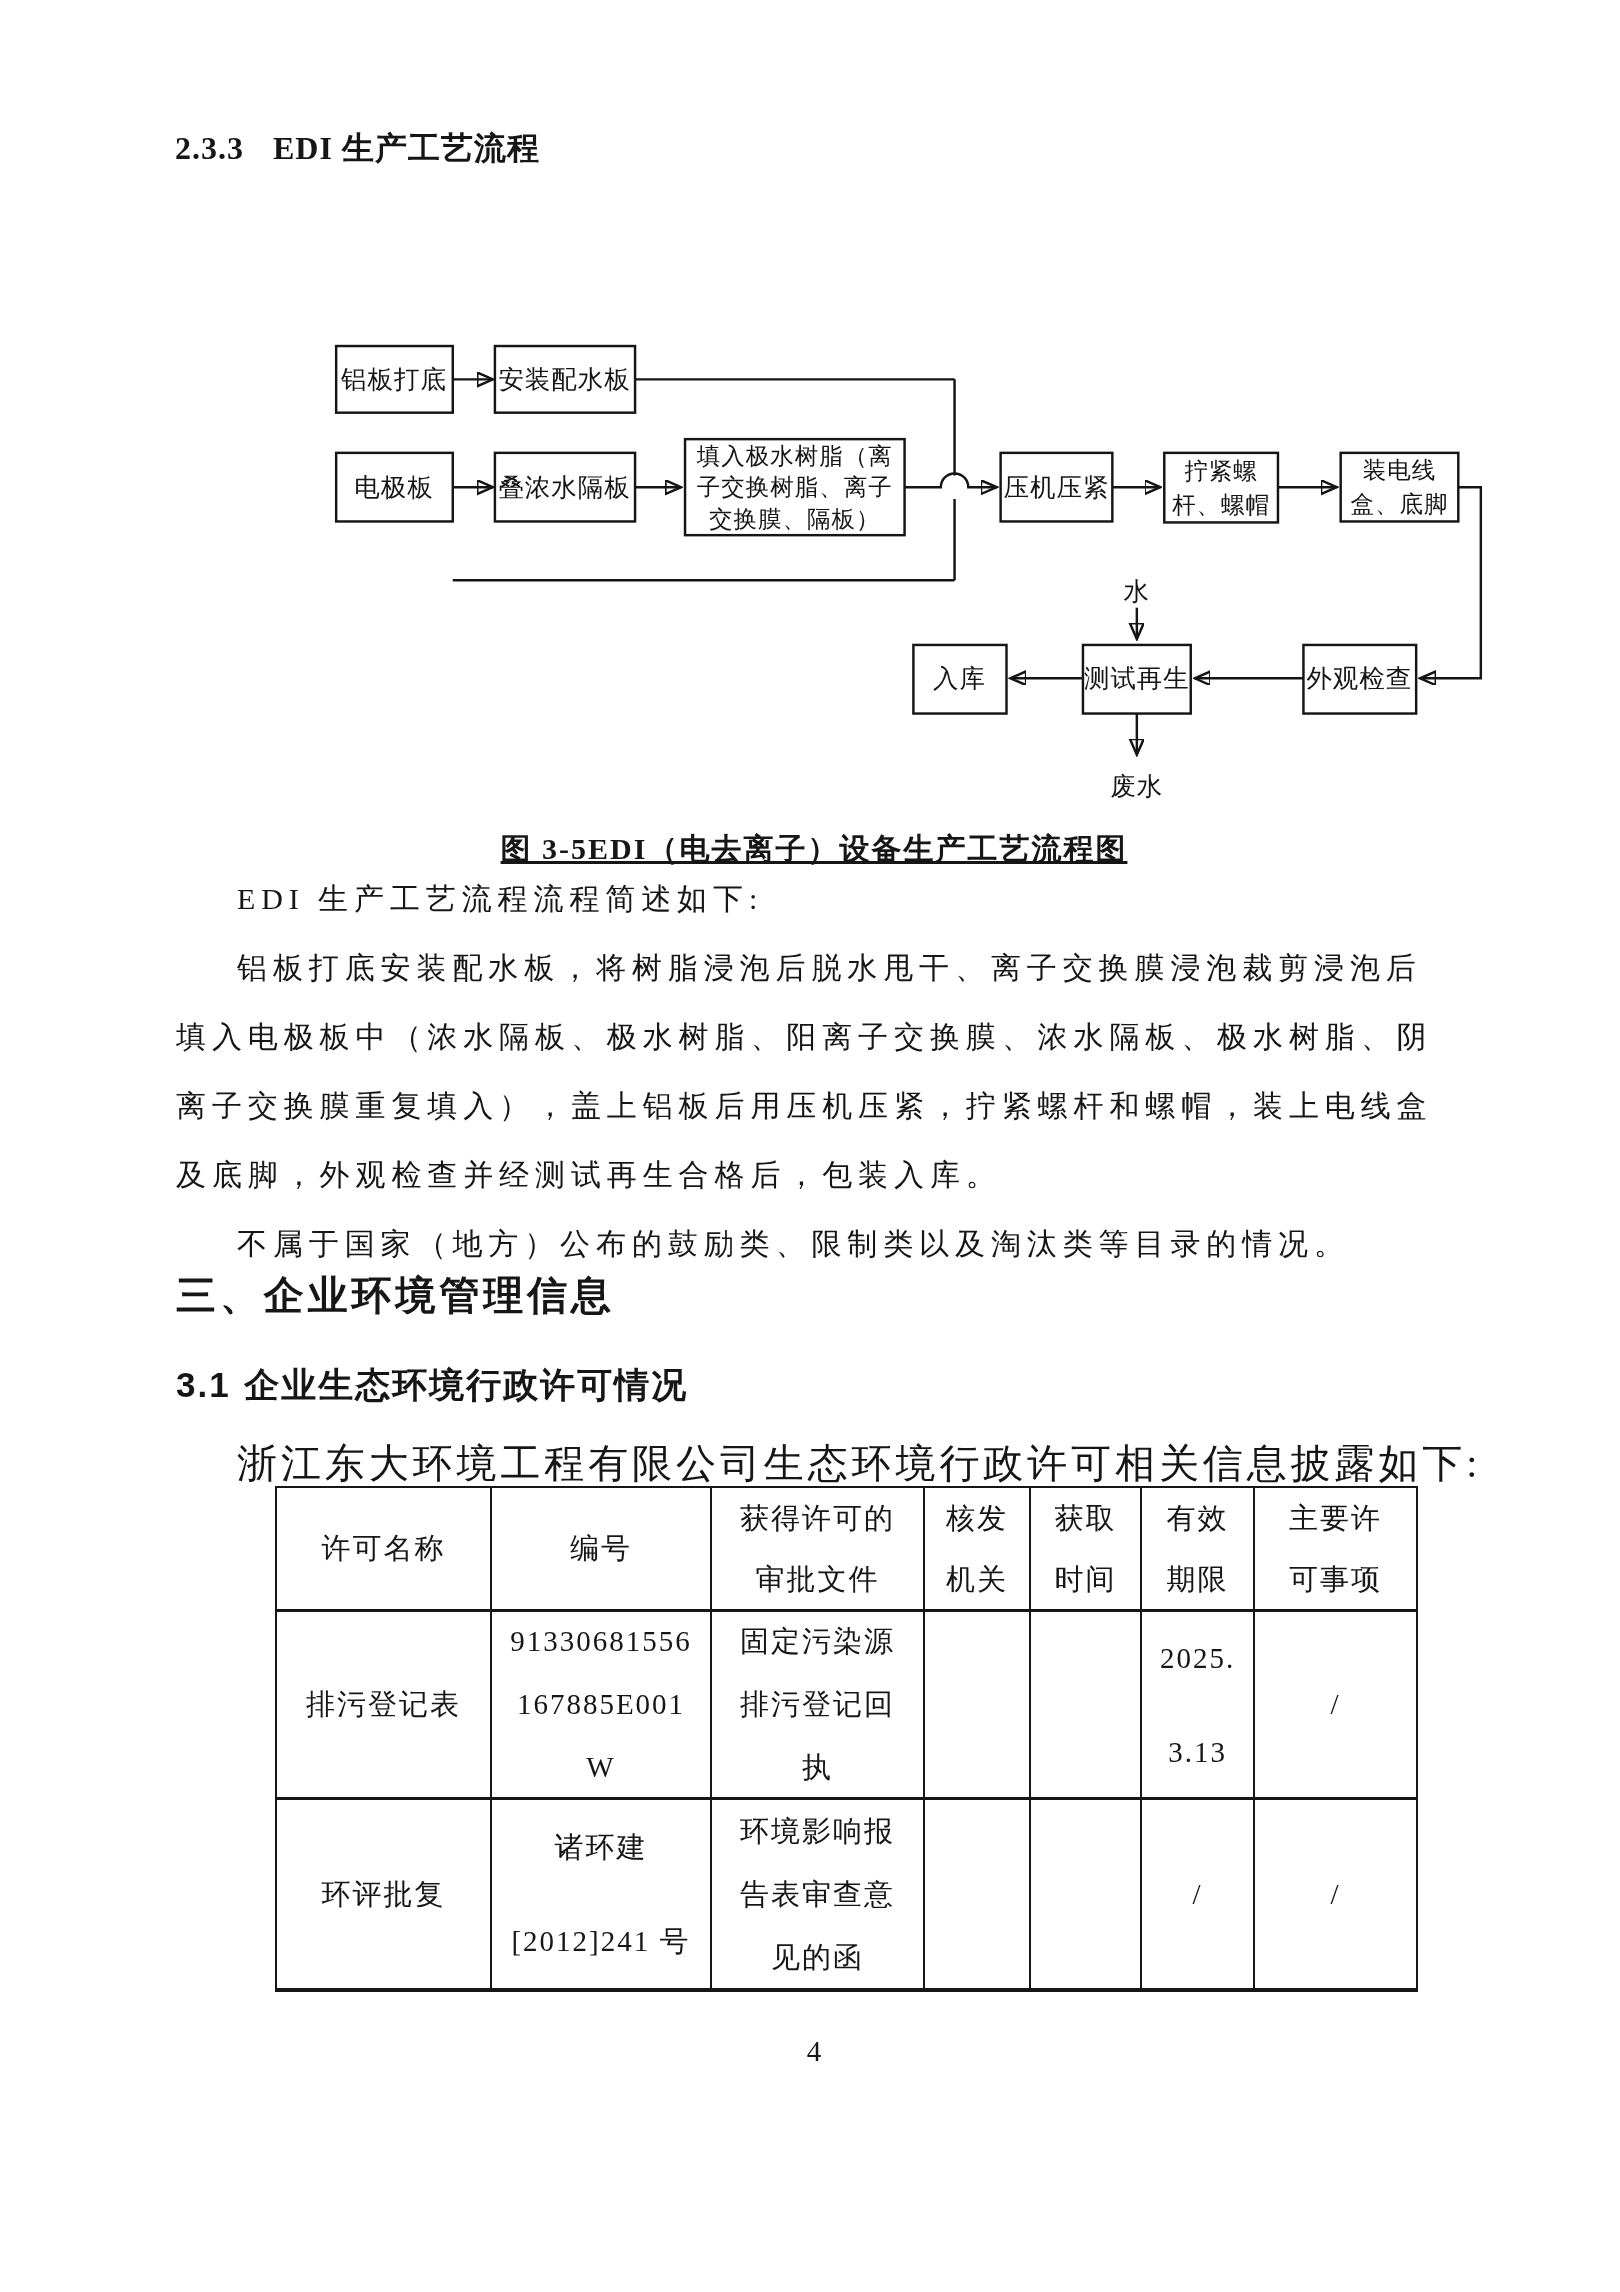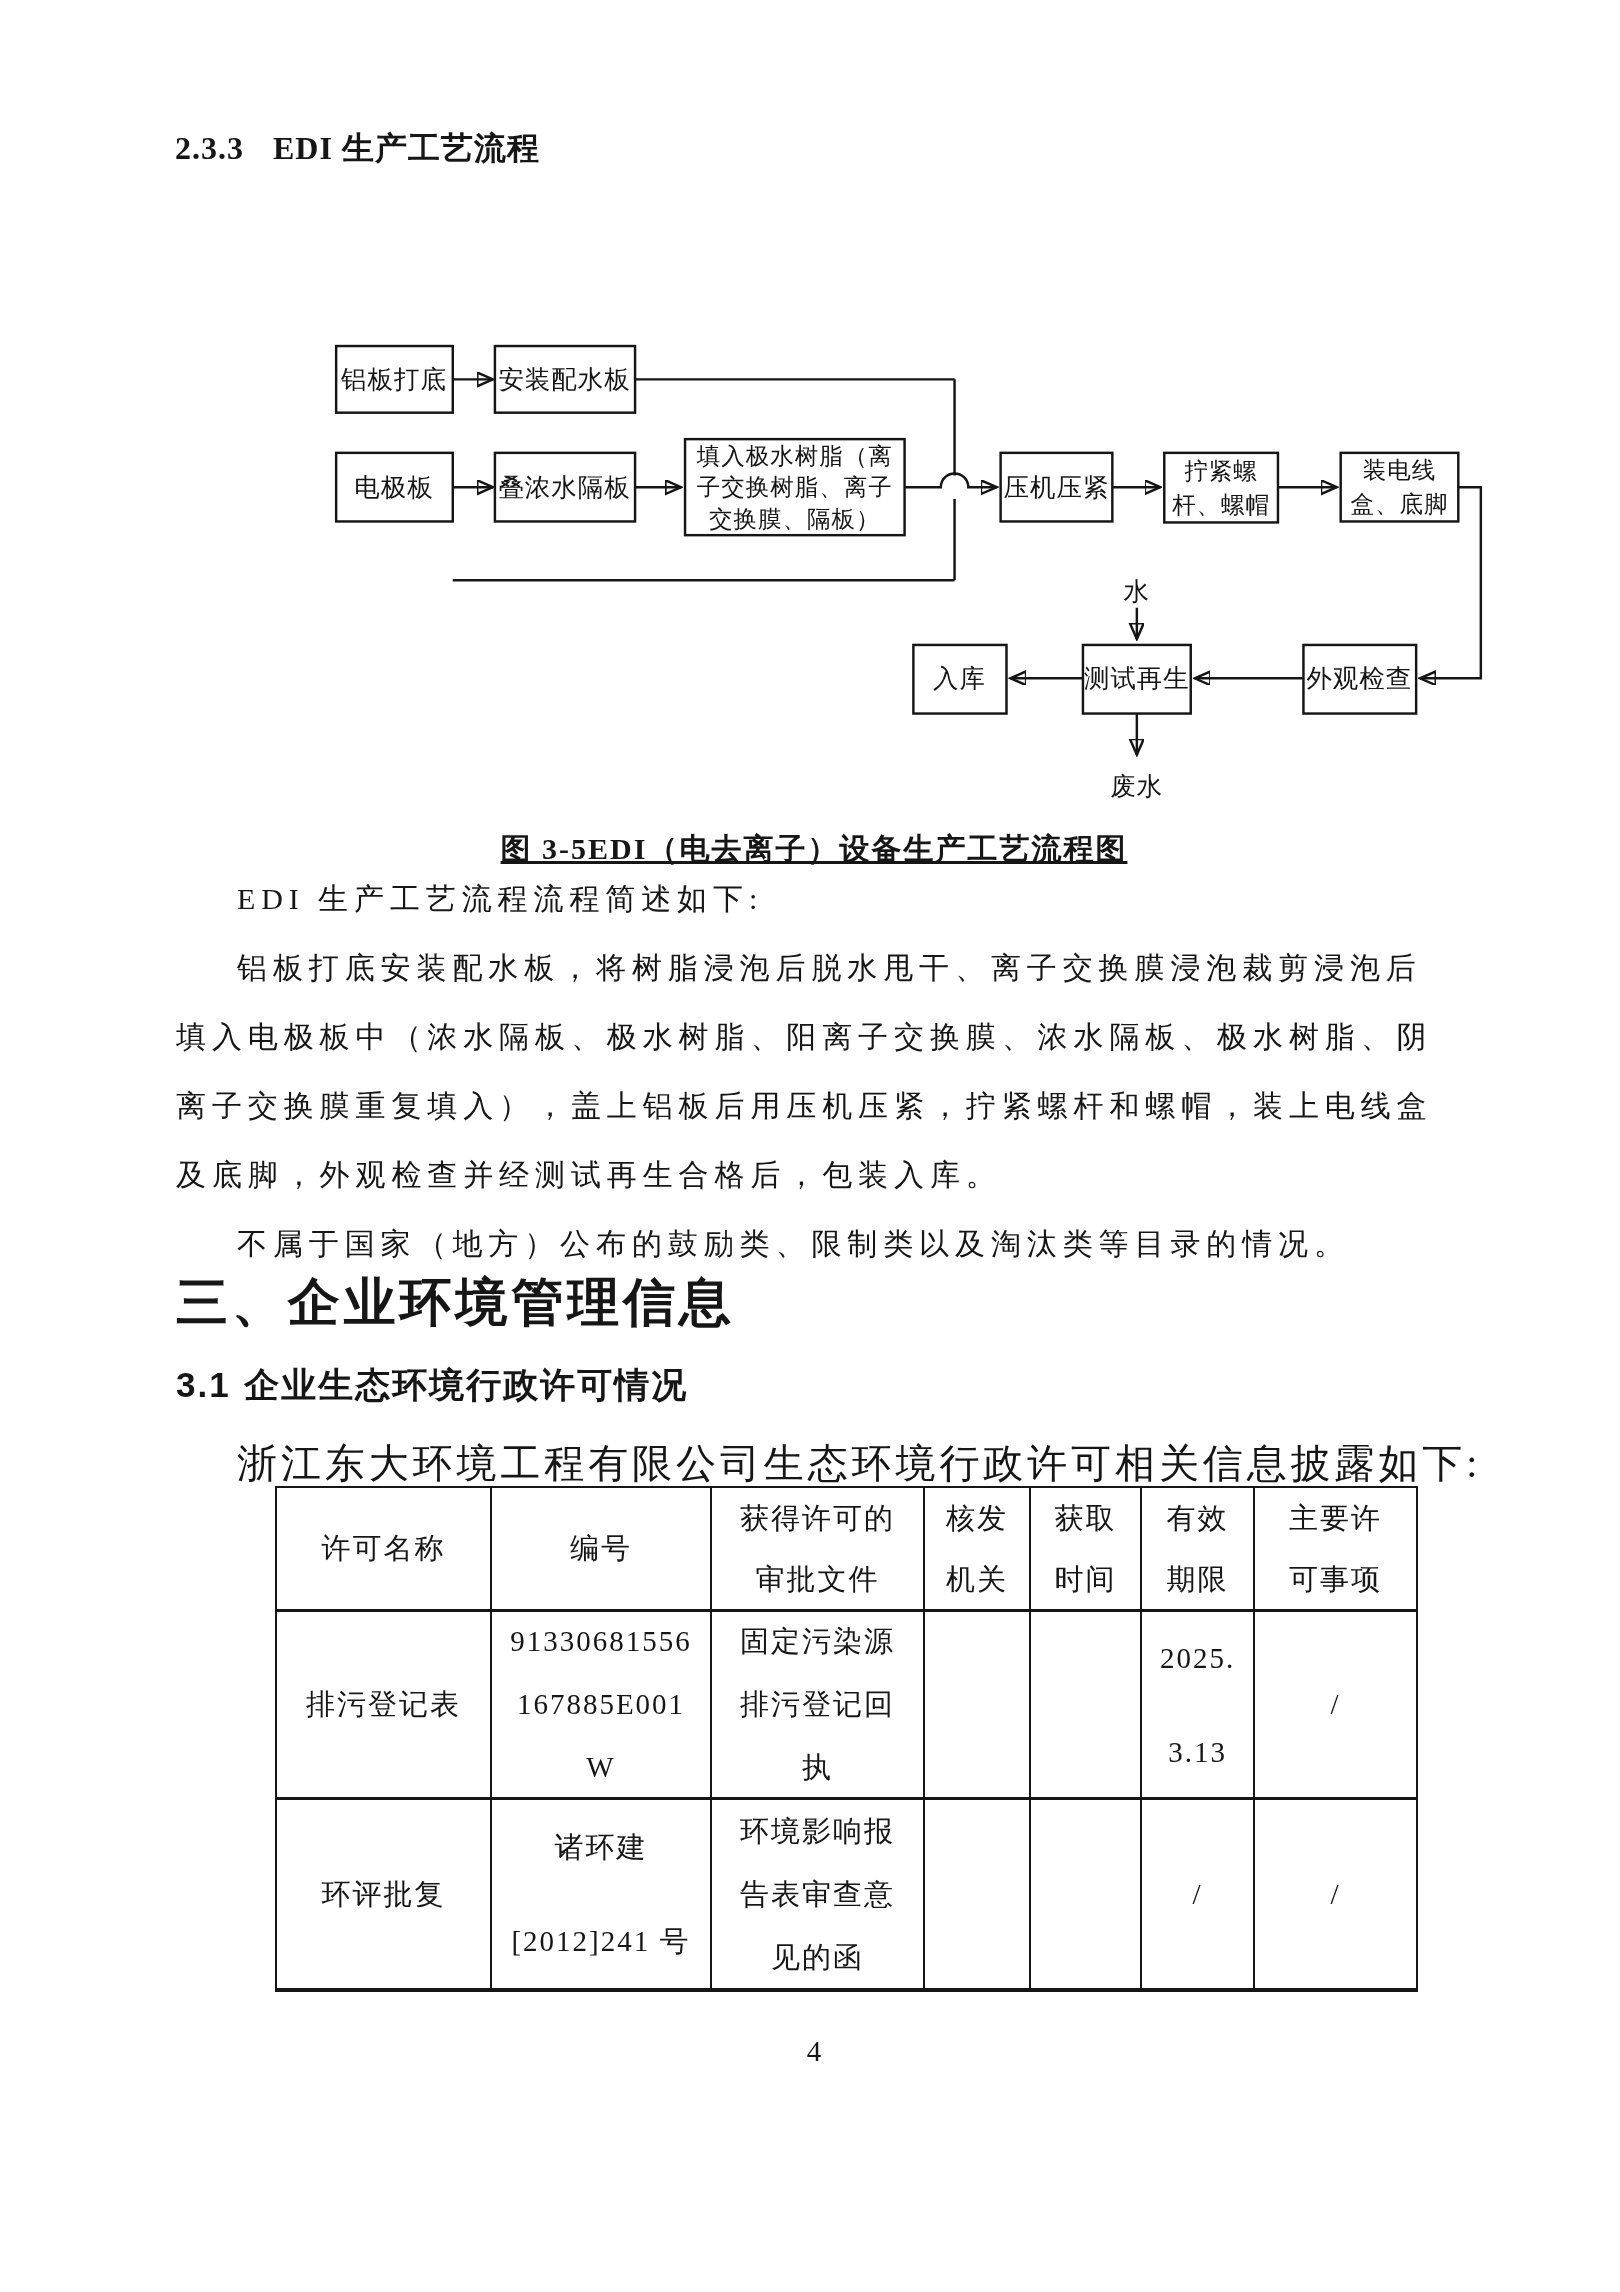--- a/index.html
+++ b/index.html
@@ -22,21 +22,21 @@
   
   .fig-caption{position:absolute;left:176px;top:829px;width:1276px;text-align:center;
     font-size:30px;font-weight:bold;letter-spacing:2px;text-decoration:underline;}
   
   .body-block{position:absolute;left:176px;top:864px;width:1286px;
     font-size:30px;line-height:69px;letter-spacing:5.9px;white-space:nowrap;}
   .body-block .indent{text-indent:61px;}
   
   .h3-head{position:absolute;left:176px;top:1268px;
     font-family:Liberation Serif, serif;font-weight:bold;
-    font-size:52px;letter-spacing:3.9px;}
+    font-size:40px;letter-spacing:3.9px;}
   .h31-head{position:absolute;left:176px;top:1362px;
     font-family:"Liberation Sans","DejaVu Sans",sans-serif;font-weight:bold;
     font-size:35px;letter-spacing:2px;}
   .h31-head .num{margin-right:13.7px;}
   .p4-line{position:absolute;left:176px;top:1429px;width:1286px;
     font-size:40px;line-height:69px;letter-spacing:3.9px;text-indent:61px;white-space:nowrap;}
   
   .lic-table{position:absolute;left:275px;top:1486px;
     display:grid;
     grid-template-columns:215px 220px 213px 106px 111px 113px 161px;

